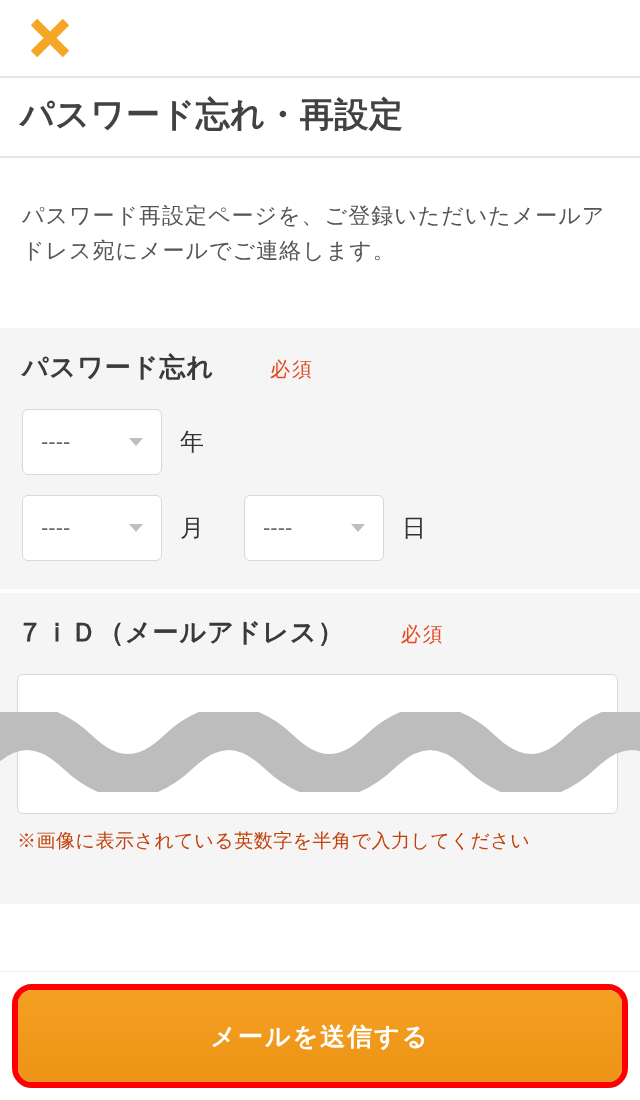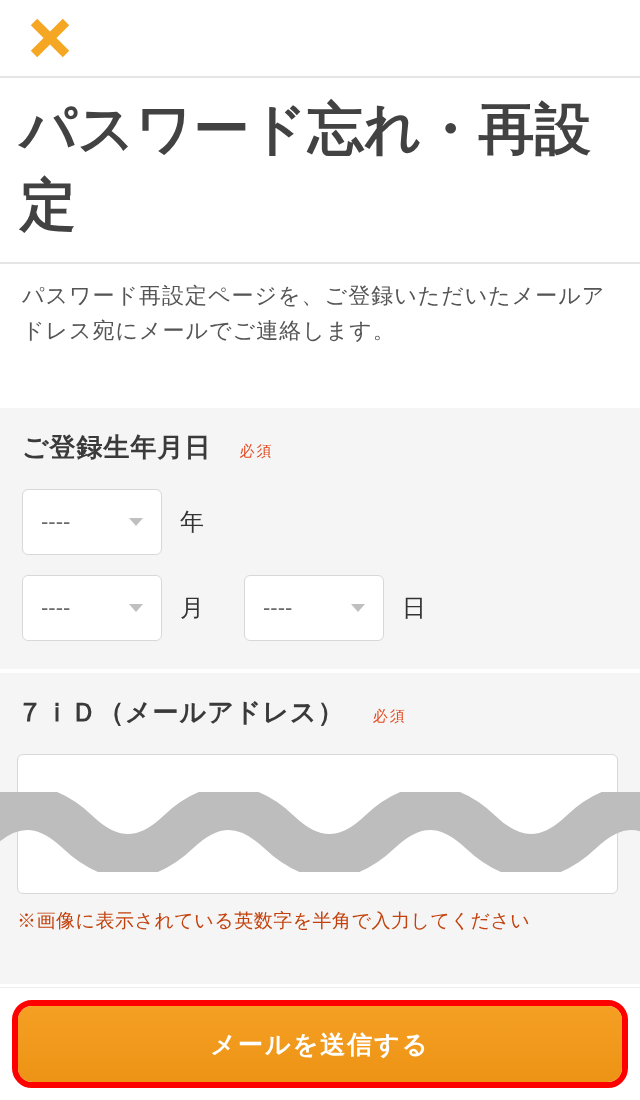--- a/index.html
+++ b/index.html
@@ -1,42 +1,42 @@
 <!DOCTYPE html>
 <html><head>
 <meta charset="utf-8">
 <style>
   * { box-sizing: border-box; margin: 0; padding: 0; }
   html, body { width: 640px; height: 1100px; font-family: "Hiragino Kaku Gothic ProN", "Hiragino Sans", Meiryo, sans-serif; background: #fff; }
   .header-bar { height: 78px; display: flex; align-items: center; padding-left: 28px; border-bottom: 2px solid #e5e5e5; }
   .close-icon { width: 44px; height: 44px; cursor: pointer; }
   .close-icon svg { width: 100%; height: 100%; }
   .title-section { padding: 14px 20px 18px 20px; border-bottom: 2px solid #e5e5e5; }
-  .title { font-size: 56px; font-weight: 700; color: #424242; letter-spacing: 0.5px; }
-  .description-section { padding: 14px 22px 60px 22px; }
+  .title { font-size: 34px; font-weight: 700; color: #424242; letter-spacing: 0.5px; }
+  .description-section { padding: 40px 22px 60px 22px; }
   .description { font-size: 22px; color: #555; line-height: 1.6; letter-spacing: 1px; }
   .form-section { background: #f5f5f5; padding: 22px 22px 28px 22px; margin-bottom: 4px; }
   .field-header { display: flex; align-items: baseline; gap: 28px; margin-bottom: 24px; }
   .field-label { font-size: 26px; font-weight: 700; color: #3a3a3a; letter-spacing: 1px; }
-  .required-tag { font-size: 15px; color: #e24a21; letter-spacing: 2px; }
+  .required-tag { font-size: 20px; color: #e24a21; letter-spacing: 2px; margin-left: 28px; }
   .date-row { display: flex; align-items: center; gap: 18px; margin-bottom: 20px; }
   .date-row:last-child { margin-bottom: 0; }
   .select-box { position: relative; width: 140px; height: 66px; background: #fff; border: 1px solid #d8d8d8; border-radius: 6px; display: flex; align-items: center; padding: 0 18px; cursor: pointer; }
   .select-value { font-size: 22px; color: #6b6b6b; flex: 1; }
   .chevron-down { width: 0; height: 0; border-left: 7px solid transparent; border-right: 7px solid transparent; border-top: 8px solid #bfbfbf; }
   .date-unit { font-size: 24px; color: #333; margin-right: 22px; }
   .email-input { width: 100%; height: 140px; background: #fff; border: 1px solid #d8d8d8; border-radius: 6px; font-size: 22px; padding: 14px; position: relative; overflow: hidden; }
   .wave-overlay { position: absolute; left: -20px; right: -20px; top: 38px; height: 80px; pointer-events: none; }
   .wave-overlay svg { width: 110%; height: 100%; }
   .captcha-hint { font-size: 19px; color: #c2410c; margin-top: 14px; letter-spacing: 0.5px; }
   .body-wrap { display: flex; flex-direction: column; height: 1100px; }
   .content-scroll { flex: 1; overflow: hidden; }
   .footer { padding: 12px; border-top: 1px solid #eee; position: relative; }
   .send-button-frame { border: 6px solid #ff0000; border-radius: 20px; padding: 0; }
-  .send-button { width: 100%; height: 76px; background: linear-gradient(#f5a023, #ed9315); border: none; border-radius: 14px; color: #fff; font-size: 25px; font-weight: 700; letter-spacing: 2px; cursor: pointer; }
+  .send-button { width: 100%; height: 92px; background: linear-gradient(#f5a023, #ed9315); border: none; border-radius: 14px; color: #fff; font-size: 25px; font-weight: 700; letter-spacing: 2px; cursor: pointer; }
   .email-box-container { position: relative; }
 </style>
 </head>
 <body>
 
 <div class="body-wrap">
   <div class="content-scroll">
 
     <div class="header-bar">
       <div class="close-icon">
@@ -50,21 +50,21 @@
     <div class="title-section">
       <h1 class="title">パスワード忘れ・再設定</h1>
     </div>
 
     <div class="description-section">
       <p class="description">パスワード再設定ページを、ご登録いただいたメールアドレス宛にメールでご連絡します。</p>
     </div>
 
     <div class="form-section">
       <div class="field-header">
-        <span class="field-label">ご登録生年月日</span>
+        <span class="field-label">パスワード忘れ</span>
         <span class="required-tag">必須</span>
       </div>
 
       <div class="date-row">
         <div class="select-box">
           <span class="select-value">----</span>
           <span class="chevron-down"></span>
         </div>
         <span class="date-unit">年</span>
       </div>

